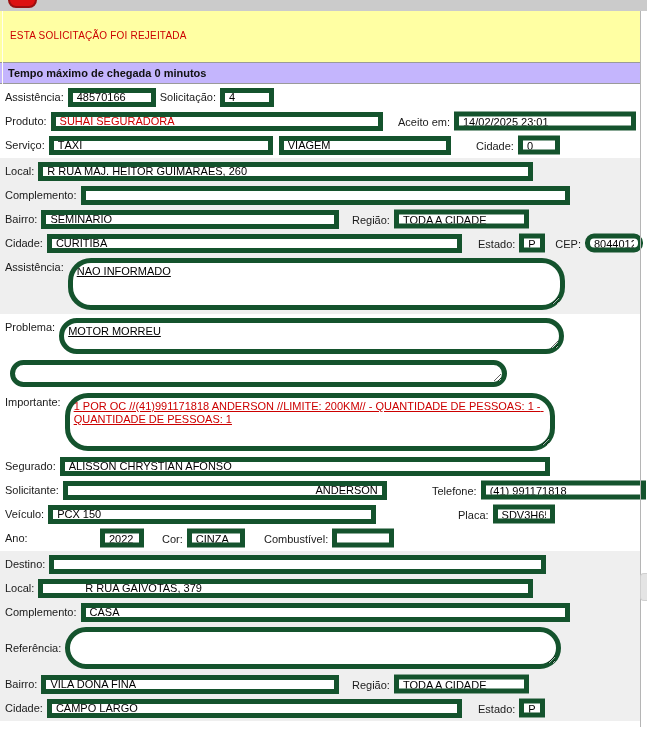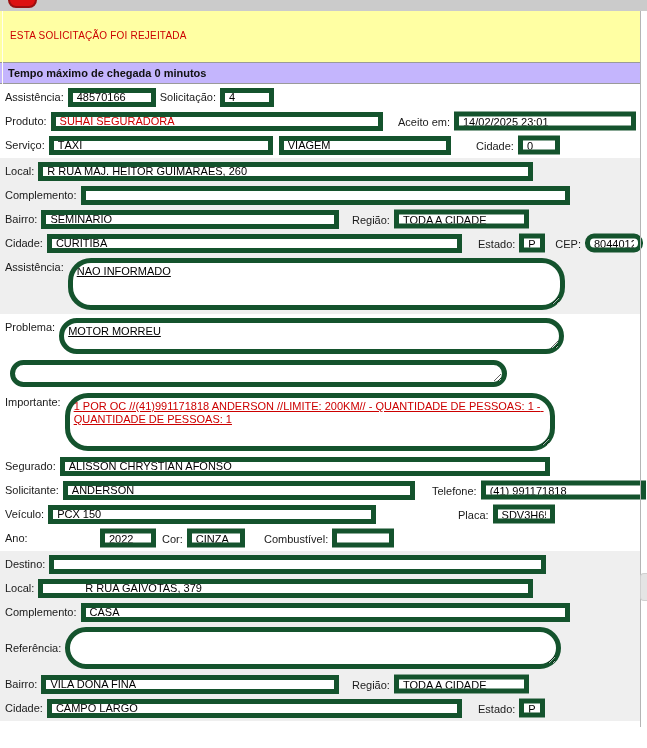--- a/index.html
+++ b/index.html
@@ -141,38 +141,38 @@
     <div class="row row-ta">
       <label>Importante:</label>
       <textarea class="txt red-text" style="width: 490px; height: 58px;">1 POR OC //(41)991171818 ANDERSON //LIMITE: 200KM// - QUANTIDADE DE PESSOAS: 1 - QUANTIDADE DE PESSOAS: 1</textarea>
     </div>
     <div class="row">
       <label>Segurado:</label>
       <input class="txt" style="width: 490px;" value="ALISSON CHRYSTIAN AFONSO">
     </div>
     <div class="row">
       <label>Solicitante:</label>
-      <input class="txt" style="width: 352px;" value="ANDERSON">
+      <input class="txt" style="width: 324px; text-align: right;" value="ANDERSON">
       <span class="abs" style="left:432px">
         <label>Telefone:</label>
         <input class="txt" style="width: 165px;" value="(41) 991171818">
       </span>
     </div>
     <div class="row">
       <label>Veículo:</label>
       <input class="txt" style="width: 328px;" value="PCX 150">
       <span class="abs" style="left:458px">
         <label>Placa:</label>
         <input class="txt" style="width: 62px;" value="SDV3H65">
       </span>
     </div>
     <div class="row">
       <label>Ano:</label>
       <span class="abs" style="left:100px">
-        <input class="txt" style="width: 56px;" value="2022">
+        <input class="txt" style="width: 44px;" value="2022">
       </span>
       <span class="abs" style="left:162px">
         <label>Cor:</label>
         <input class="txt" style="width: 58px;" value="CINZA">
       </span>
       <span class="abs" style="left:264px">
         <label>Combustível:</label>
         <input class="txt" style="width: 62px;" value="">
       </span>
     </div>

